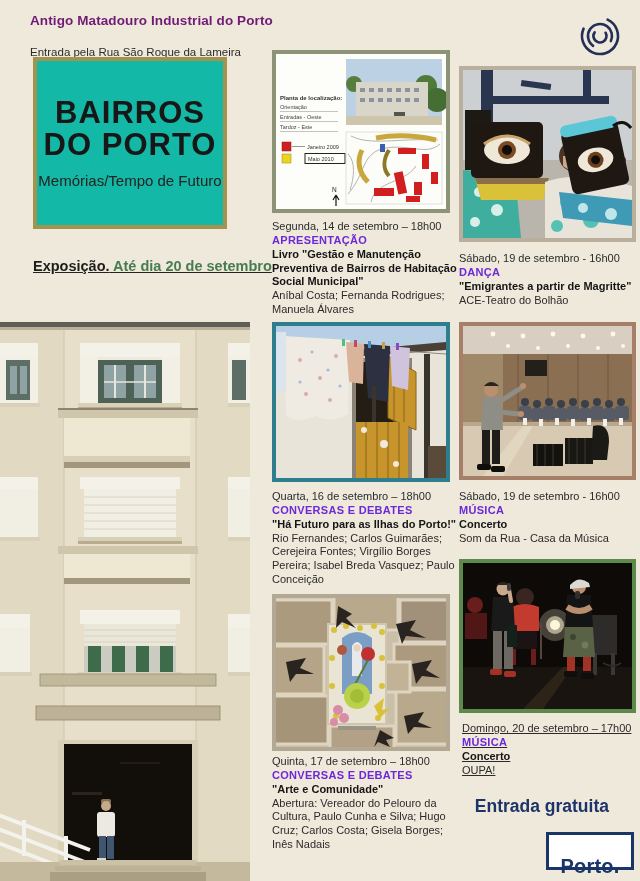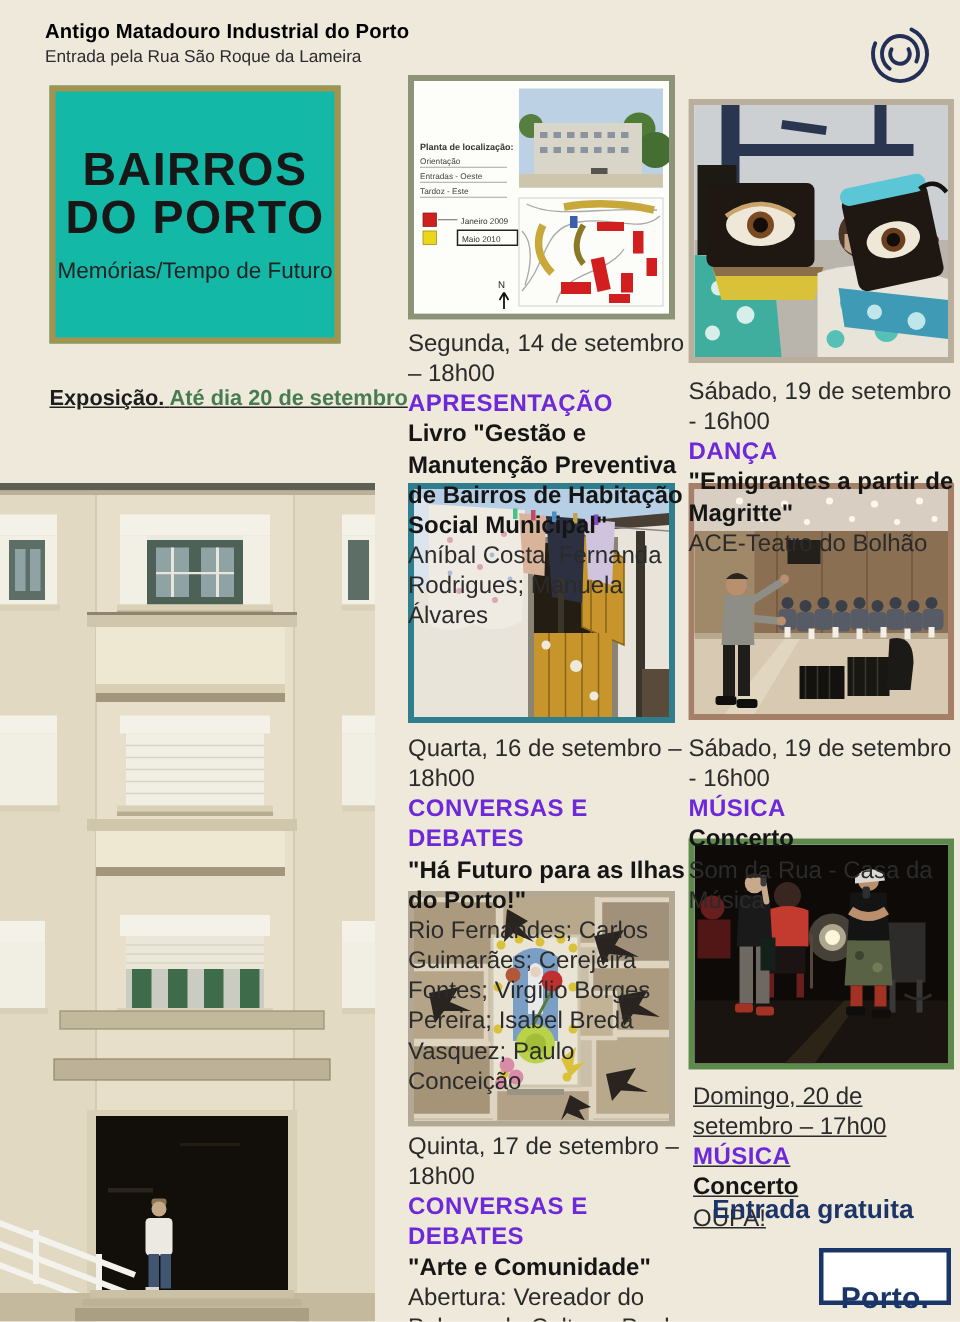--- a/index.html
+++ b/index.html
@@ -3,22 +3,22 @@
 <meta charset="utf-8">
 <style>
   html,body{margin:0;padding:0;}
   .poster{
     position:relative; width:640px; height:881px;
     background:#efe9db; overflow:hidden;
     font-family:"Liberation Sans", sans-serif; color:#222;
   }
   
   .hdr{position:absolute; left:30px; top:13px;}
-  .hdr .venue{font-size:13.5px; font-weight:bold; color:#000000; letter-spacing:.1px;}
-  .hdr .entr{font-size:11.5px; color:#2c2c2c; margin-top:4px;}
+  .hdr .venue{font-size:13.5px; font-weight:bold; color:#701a75; letter-spacing:.1px;}
+  .hdr .entr{font-size:11.5px; color:#2c2c2c; margin-top:18px;}
   .logo{position:absolute; right:14px; top:10px; width:52px; height:52px;}
   
   .titlebox{
     position:absolute; left:33px; top:57px; width:194px; height:172px;
     box-sizing:border-box; border:4px solid #a2944e; background:#14b8a6;
     display:flex; flex-direction:column; justify-content:center; align-items:center; text-align:center;
   }
   .titlebox .t1{font-size:31px; font-weight:bold; color:#171717; letter-spacing:1px; line-height:1.04;}
   .titlebox .t2{font-size:15px; color:#222; margin-top:11px;}
   .expo{position:absolute; left:33px; top:258px; font-size:14.5px; font-weight:bold;text-decoration:underline;}
@@ -30,21 +30,21 @@
   
   .photo{position:absolute; box-sizing:border-box; background:#fff;}
   .photo svg{display:block; width:100%; height:100%;}
   .ph1{left:272px; top:50px;  width:178px; height:163px; border:4px solid #8d9377;}
   .ph2{left:459px; top:66px;  width:177px; height:176px; border:4px solid #b9af9c;}
   .ph3{left:272px; top:322px; width:178px; height:160px; border:4px solid #2f7e8e;}
   .ph4{left:459px; top:322px; width:177px; height:158px; border:4px solid #a57f68;}
   .ph5{left:272px; top:594px; width:178px; height:157px; border:4px solid #b3a894;}
   .ph6{left:459px; top:559px; width:177px; height:154px; border:4px solid #5d8a4a;}
   
-  .caption{position:absolute; font-size:16px; line-height:1.26; color:#2b2b2b;}
+  .caption{position:absolute; font-size:11px; line-height:1.26; color:#2b2b2b;}
   .cap1{left:272px; top:220px; width:187px;}
   .cap2{left:459px; top:252px; width:181px;}
   .cap3{left:272px; top:490px; width:187px;}
   .cap4{left:459px; top:490px; width:181px;}
   .cap5{left:272px; top:755px; width:187px;}
   .cap6{left:462px; top:722px; width:181px;text-decoration:underline;}
   .caption .date{color:#2b2b2b;}
   .caption .cat{color:#6d28d9; font-weight:bold; letter-spacing:.3px; text-transform:uppercase;}
   .caption .ttl{color:#151515; font-weight:bold;}
   .caption .names{color:#2b2b2b;}

